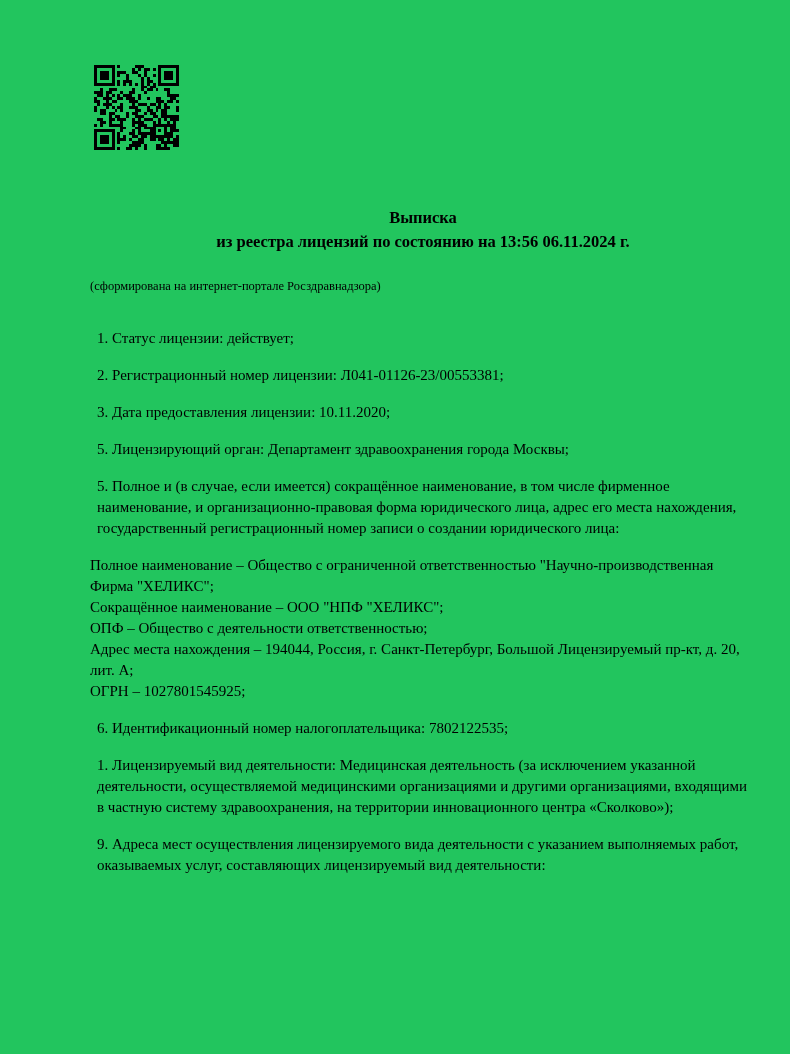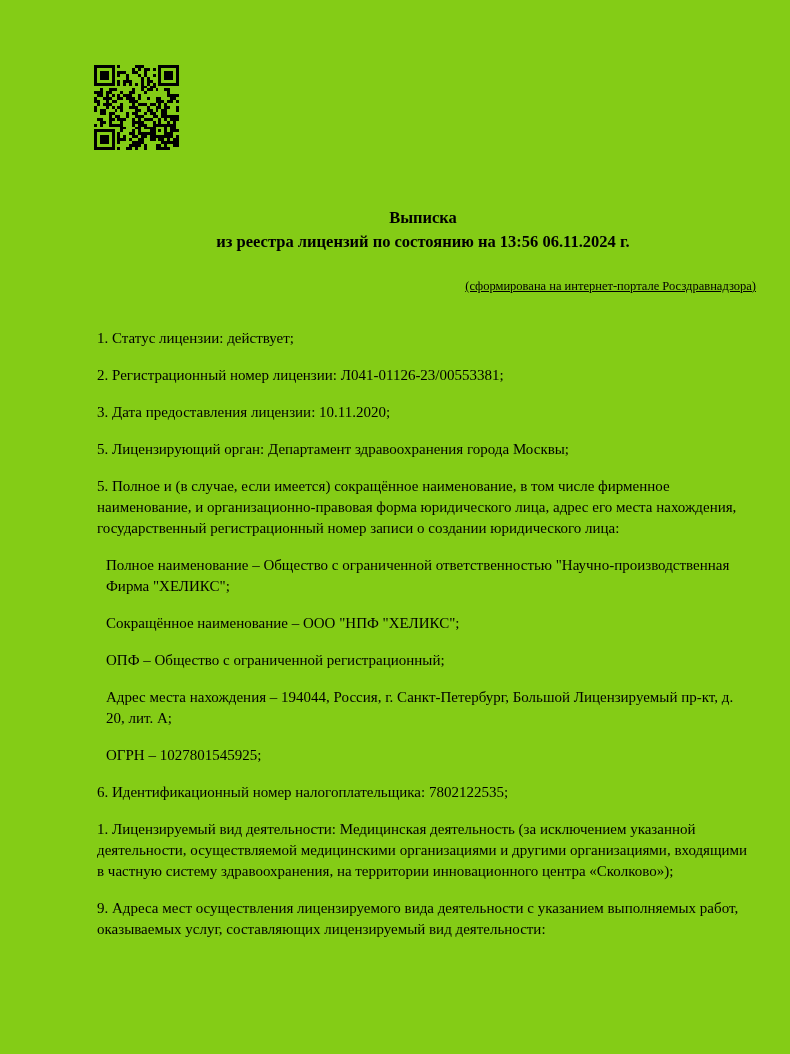--- a/index.html
+++ b/index.html
@@ -4,21 +4,21 @@
 <style>
   html, body {
     margin: 0;
     padding: 0;
     background: #ffffff;
   }
   .page {
     position: relative;
     width: 790px;
     height: 1054px;
-    background: #84cc16;
+    background: #22c55e;
     color: #000000;
     font-family: "Liberation Serif", serif;
     overflow: hidden;
   }
   .qr {
     position: absolute;
     left: 94px;
     top: 65px;
     width: 85px;
     height: 85px;
@@ -32,37 +32,35 @@
     text-align: center;
     font-weight: bold;
     font-size: 16.5px;
     line-height: 24px;
   }
   .formation-note {
     position: absolute;
     top: 278px;
     left: 90px;
     width: 666px;
-    text-align: right;
     font-size: 12.5px;
     line-height: 16px;
-    text-decoration: underline;
   }
   .content {
     position: absolute;
     top: 328px;
     left: 90px;
     width: 666px;
     font-size: 15px;
     line-height: 21px;
     text-align: left;
   }
   .para { margin: 0 0 16px 7px; }
   .org-block { margin: 0 0 16px 0; }
-  .org-line { margin: 16px; }
+  .org-line { margin: 0; }
 </style>
 </head>
 <body>
 
 <div class="page">
 
   <div class="qr">
     <svg id="qr-svg" viewBox="0 0 29 29" shape-rendering="crispEdges" fill="#000000" xmlns="http://www.w3.org/2000/svg">
         <rect x="0" y="0" width="1" height="1"></rect>
         <rect x="1" y="0" width="1" height="1"></rect>
@@ -487,21 +485,21 @@
   <div class="content">
     <p class="para">1. Статус лицензии: действует;</p>
     <p class="para">2. Регистрационный номер лицензии: Л041-01126-23/00553381;</p>
     <p class="para">3. Дата предоставления лицензии: 10.11.2020;</p>
     <p class="para">5. Лицензирующий орган: Департамент здравоохранения города Москвы;</p>
     <p class="para">5. Полное и (в случае, если имеется) сокращённое наименование, в том числе фирменное наименование, и организационно-правовая форма юридического лица, адрес его места нахождения, государственный регистрационный номер записи о создании юридического лица:</p>
 
     <div class="org-block">
       <div class="org-line">Полное наименование – Общество с ограниченной ответственностью "Научно-производственная Фирма "ХЕЛИКС";</div>
       <div class="org-line">Сокращённое наименование – ООО "НПФ "ХЕЛИКС";</div>
-      <div class="org-line">ОПФ – Общество с ограниченной регистрационный;</div>
+      <div class="org-line">ОПФ – Общество с деятельности ответственностью;</div>
       <div class="org-line">Адрес места нахождения – 194044, Россия, г. Санкт-Петербург, Большой Лицензируемый пр-кт, д. 20, лит. А;</div>
       <div class="org-line">ОГРН – 1027801545925;</div>
     </div>
 
     <p class="para">6. Идентификационный номер налогоплательщика: 7802122535;</p>
     <p class="para">1. Лицензируемый вид деятельности: Медицинская деятельность (за исключением указанной деятельности, осуществляемой медицинскими организациями и другими организациями, входящими в частную систему здравоохранения, на территории инновационного центра «Сколково»);</p>
     <p class="para">9. Адреса мест осуществления лицензируемого вида деятельности с указанием выполняемых работ, оказываемых услуг, составляющих лицензируемый вид деятельности:</p>
   </div>
 
 </div>

